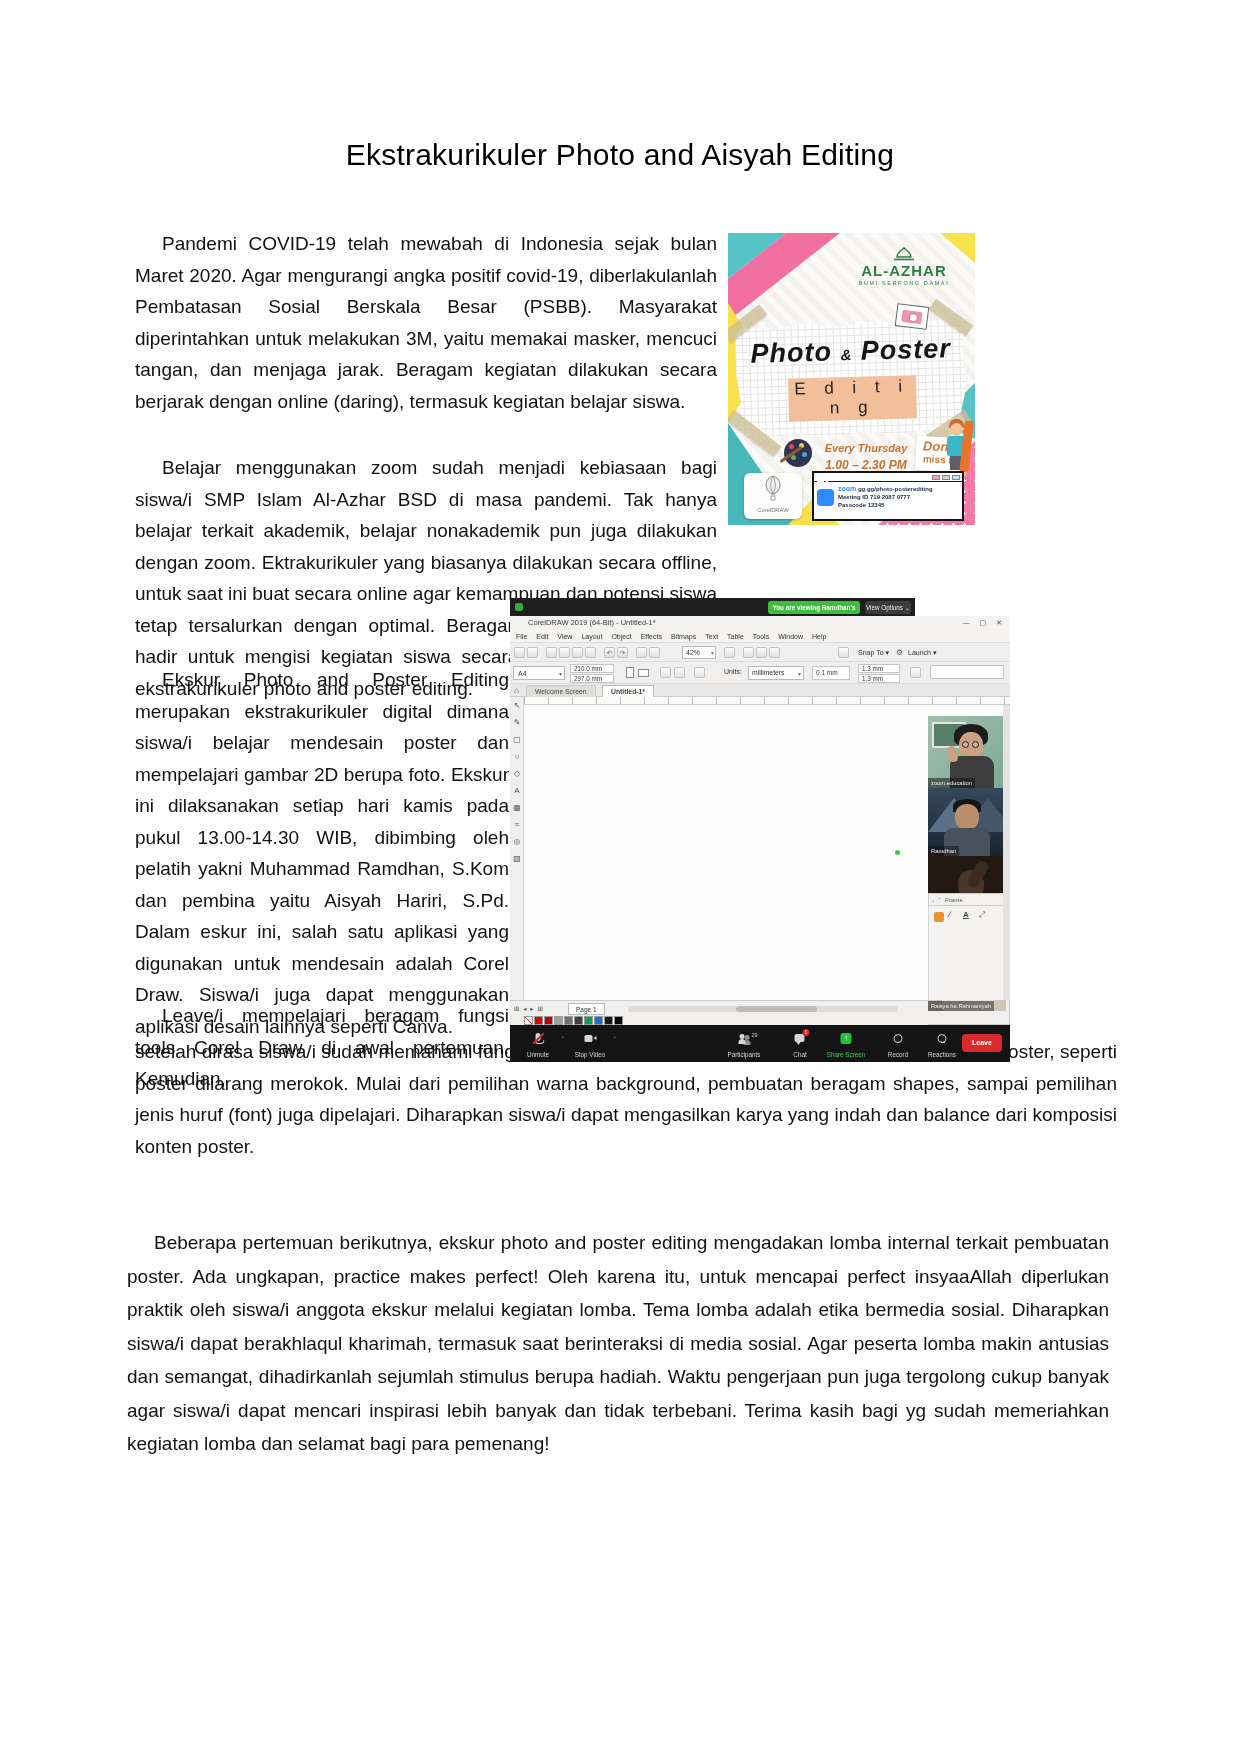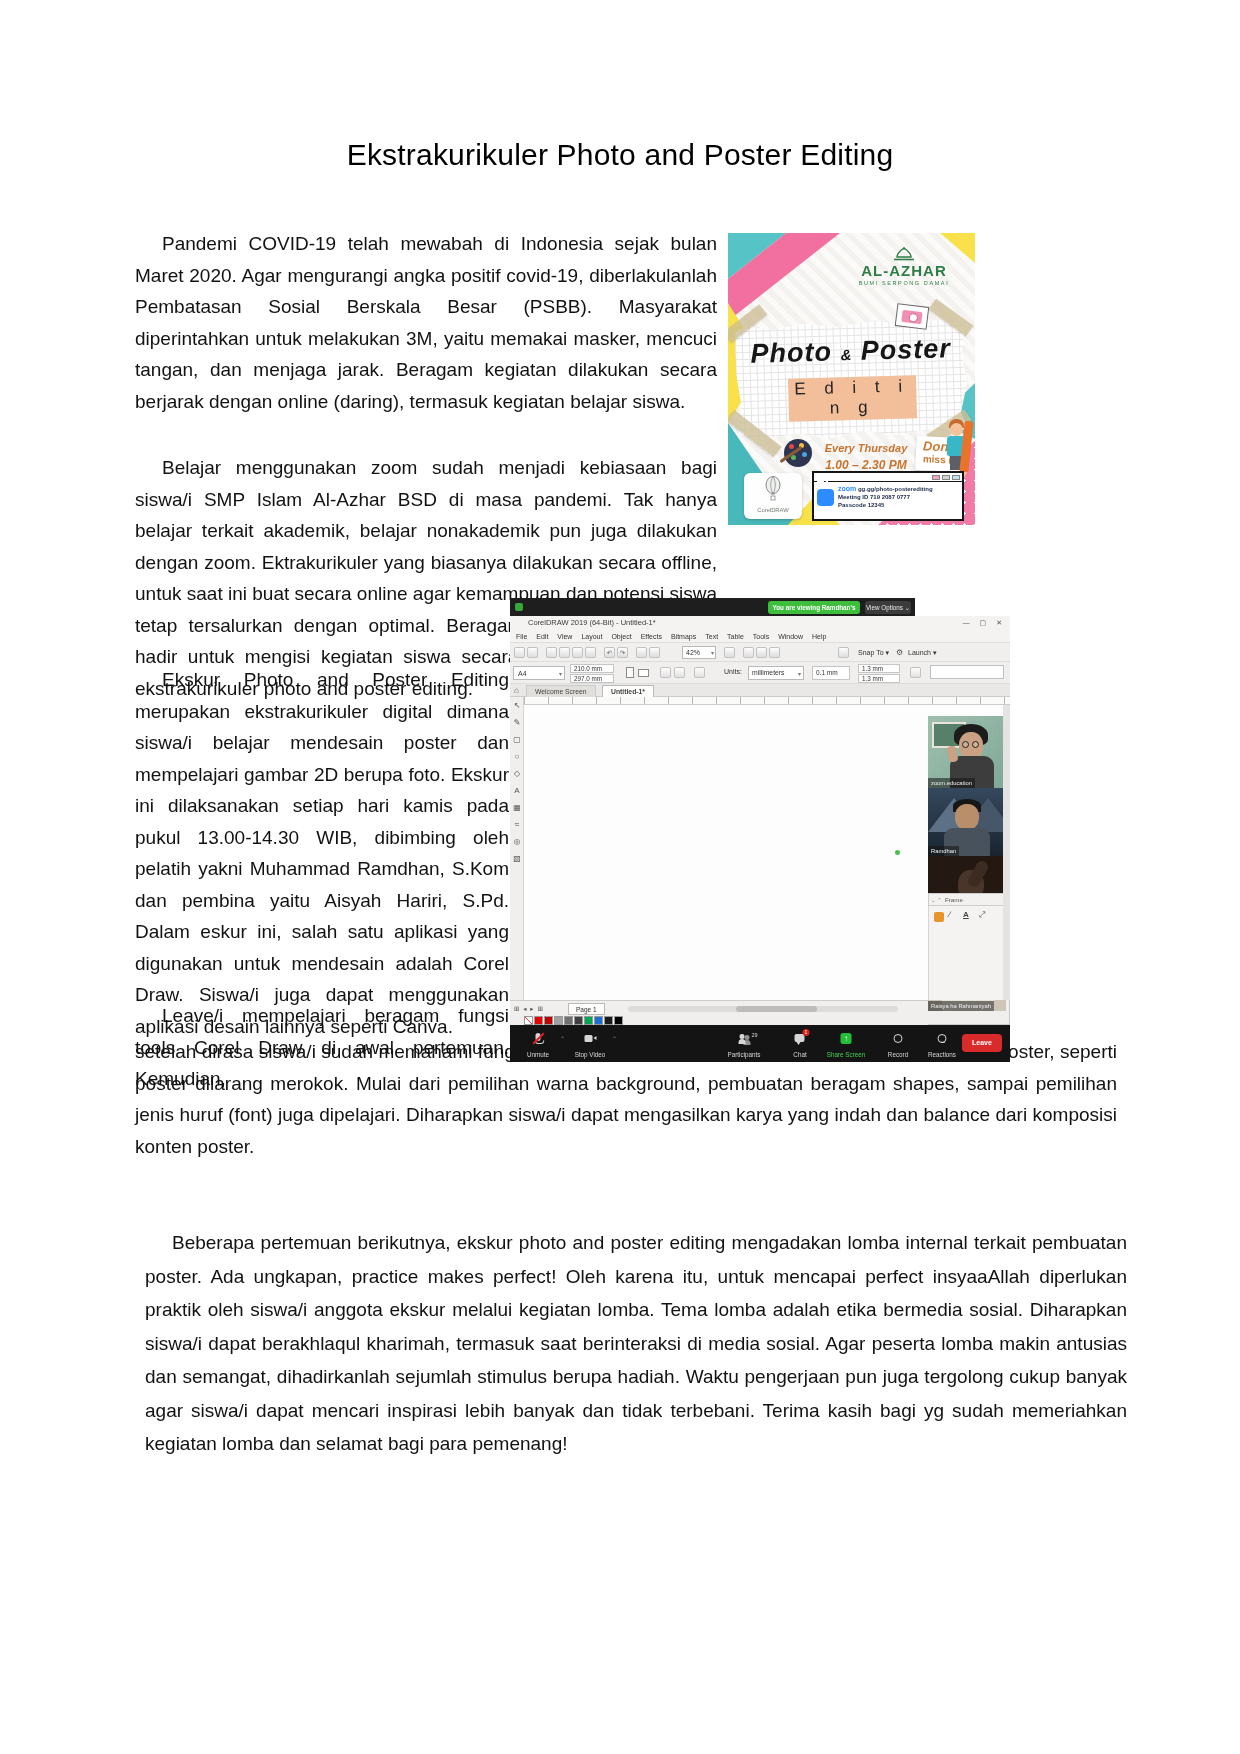--- a/index.html
+++ b/index.html
@@ -11,21 +11,21 @@
     font-size:30px; font-weight:400; color:#000; letter-spacing:.2px; }
 
   .p { position:absolute; font-size:19px; line-height:31.5px; color:#121212;
     text-align:justify; text-justify:inter-word; }
   .ind { text-indent:27px; }
   .p1 { left:135px; top:228px;  width:582px; }
   .p2 { left:135px; top:452px;  width:582px; }
   .p3 { left:135px; top:664px;  width:374px; }
   .p4a{ left:135px; top:1000px; width:374px; }
   .p4b{ left:135px; top:1036px; width:982px; }
-  .p5 { left:145px; top:1226px; width:982px; line-height:33.5px; }
+  .p5 { left:127px; top:1226px; width:982px; line-height:33.5px; }
 
   
   .flyer { position:absolute; left:728px; top:233px; width:247px; height:292px; overflow:hidden;
     background:repeating-linear-gradient(45deg,#f4f2ef 0 6px,#fbfaf8 6px 12px); }
   .cshape { position:absolute; inset:0; }
   .c-teal-tl   { clip-path:polygon(0 0,58px 0,0 46px); background:#56c3c6; }
   .c-pink-tl   { clip-path:polygon(58px 0,112px 0,0 88px,0 46px); background:#f2709f; }
   .c-yel-l     { clip-path:polygon(0 70px,0 190px,38px 130px); background:#f8e14b; }
   .c-teal-bl   { clip-path:polygon(0 190px,0 292px,70px 292px); background:#49b8ba; }
   .c-yel-b     { clip-path:polygon(60px 292px,112px 292px,86px 264px); background:#f8e14b; }
@@ -248,21 +248,21 @@
     border-bottom:1px solid #d6d6d6; border-radius:0 0 4px 4px; }
   .leave { left:452px; top:9px; width:40px; height:18px; border-radius:4px; color:#fff; font-size:7px;
     font-weight:bold; text-align:center; line-height:18px; }
   .caret { color:#8a8a8a; font-size:6px; }
 </style>
 </head>
 <body>
 
 <div class="page">
 
-  <h1 class="doc-title">Ekstrakurikuler Photo and Poster Editing</h1>
+  <h1 class="doc-title">Ekstrakurikuler Photo and Aisyah Editing</h1>
 
   <p class="p p1 ind">Pandemi COVID-19 telah mewabah di Indonesia sejak bulan Maret 2020. Agar mengurangi angka positif covid-19, diberlakulanlah Pembatasan Sosial Berskala Besar (PSBB). Masyarakat diperintahkan untuk melakukan 3M, yaitu memakai masker, mencuci tangan, dan menjaga jarak. Beragam kegiatan dilakukan secara berjarak dengan online (daring), termasuk kegiatan belajar siswa.</p>
   <p class="p p2 ind">Belajar menggunakan zoom sudah menjadi kebiasaan bagi siswa/i SMP Islam Al-Azhar BSD di masa pandemi. Tak hanya belajar terkait akademik, belajar nonakademik pun juga dilakukan dengan zoom. Ektrakurikuler yang biasanya dilakukan secara offline, untuk saat ini buat secara online agar kemampuan dan potensi siswa tetap tersalurkan dengan optimal. Beragam ekstrakulikuler digital hadir untuk mengisi kegiatan siswa secara positif, salah satunya ekstrakurikuler photo and poster editing.</p>
   <p class="p p3 ind">Ekskur Photo and Poster Editing merupakan ekstrakurikuler digital dimana siswa/i belajar mendesain poster dan mempelajari gambar 2D berupa foto. Ekskur ini dilaksanakan setiap hari kamis pada pukul 13.00-14.30 WIB, dibimbing oleh pelatih yakni Muhammad Ramdhan, S.Kom dan pembina yaitu Aisyah Hariri, S.Pd. Dalam eskur ini, salah satu aplikasi yang digunakan untuk mendesain adalah Corel Draw. Siswa/i juga dapat menggunakan aplikasi desain lainnya seperti Canva.</p>
   <p class="p p4a ind">Leave/i mempelajari beragam fungsi tools Corel Draw di awal pertemuan. Kemudian,</p>
   <p class="p p4b">setelah dirasa siswa/i sudah memahami fungsi tools Corel Draw, diberikanlah tutorial cara pembuatan poster, seperti poster dilarang merokok. Mulai dari pemilihan warna background, pembuatan beragam shapes, sampai pemilihan jenis huruf (font) juga dipelajari. Diharapkan siswa/i dapat mengasilkan karya yang indah dan balance dari komposisi konten poster.</p>
   <p class="p p5 ind">Beberapa pertemuan berikutnya, ekskur photo and poster editing mengadakan lomba internal terkait pembuatan poster. Ada ungkapan, practice makes perfect! Oleh karena itu, untuk mencapai perfect insyaaAllah diperlukan praktik oleh siswa/i anggota ekskur melalui kegiatan lomba. Tema lomba adalah etika bermedia sosial. Diharapkan siswa/i dapat berakhlaqul kharimah, termasuk saat berinteraksi di media sosial. Agar peserta lomba makin antusias dan semangat, dihadirkanlah sejumlah stimulus berupa hadiah. Waktu pengerjaan pun juga tergolong cukup banyak agar siswa/i dapat mencari inspirasi lebih banyak dan tidak terbebani. Terima kasih bagi yg sudah memeriahkan kegiatan lomba dan selamat bagi para pemenang!</p>
 
   <div class="flyer">
     <div class="cshape c-teal-tl"></div>

